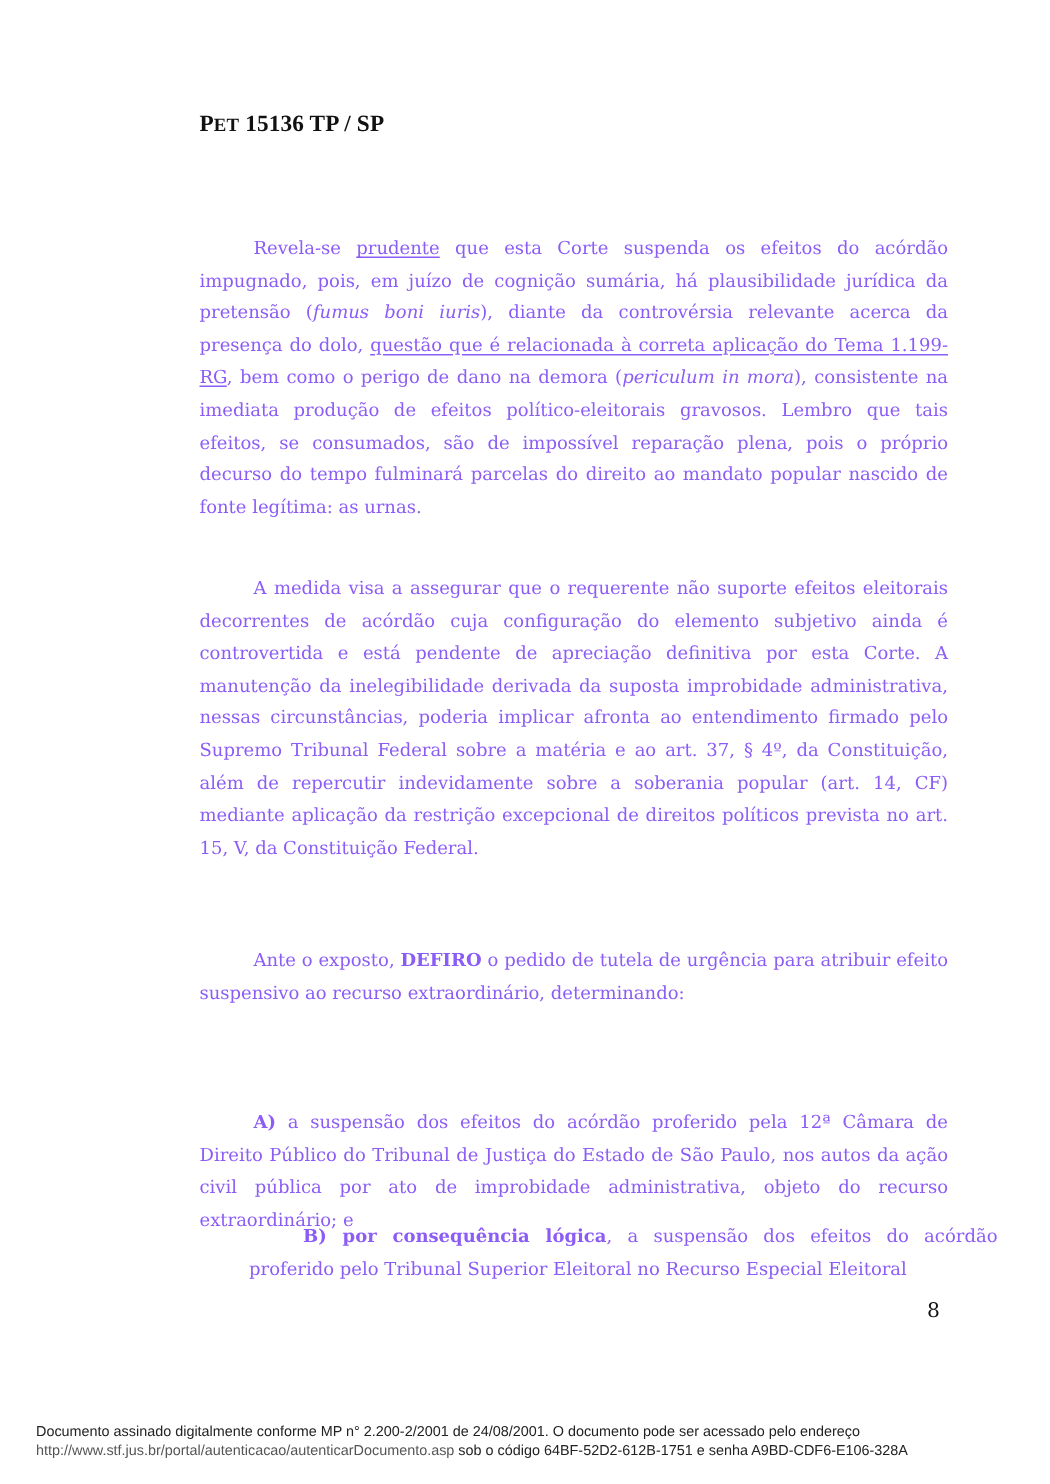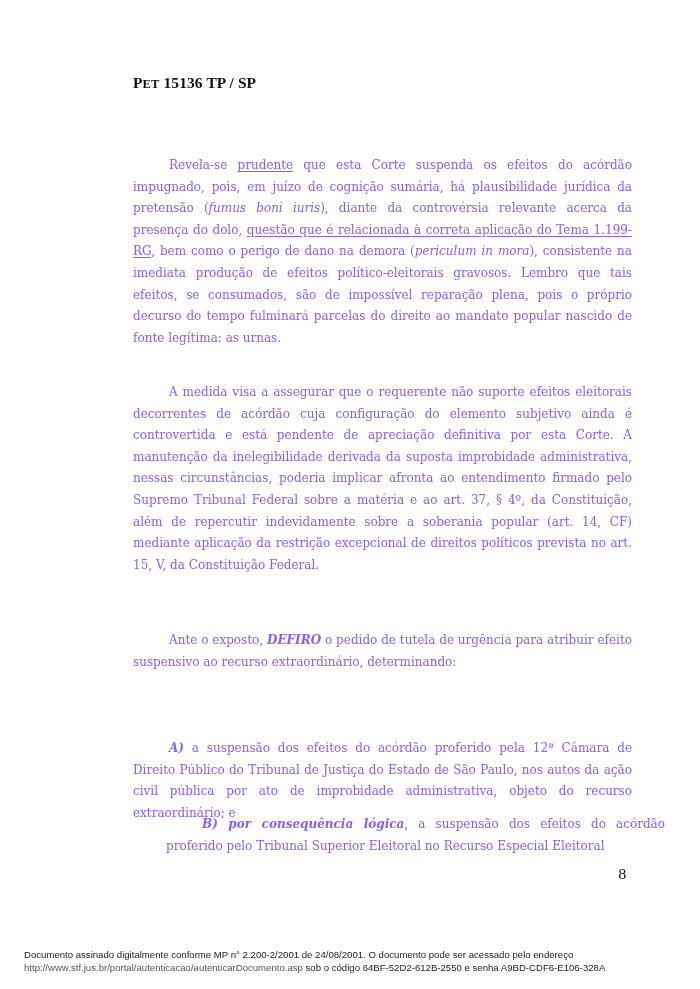--- a/index.html
+++ b/index.html
@@ -14,21 +14,21 @@
   .header .sc { font-size: 12.5px; }
   .body-text {
     position: absolute; left: 133px; width: 499px;
     font-family: "DejaVu Serif", "Liberation Serif", serif;
     font-size: 12px; line-height: 21.6px; color: #8b5cf6;
     text-align: justify;
   }
   .para { margin: 0; text-indent: 36px; }
   .u { text-decoration: underline; text-underline-offset: 2px; }
   .i { font-style: italic; }
-  .b { font-weight: bold; font-style: italic; }
+  .b { font-weight: bold; }
   .p1 { top: 155px; }
   .p2 { top: 382px; }
   .p3 { top: 630px; }
   .p4 { top: 738px; }
   .p5 { top: 814px; margin-left: 33px; }
   .pagenum {
     position: absolute; left: 618px; top: 866px;
     font-family: "DejaVu Serif", "Liberation Serif", serif;
     font-size: 13.5px; color: #111;
   }
@@ -67,16 +67,16 @@
   </div>
 
   <div class="body-text p5">
     <p class="para"><span class="b">B) por consequência lógica</span><span>, a suspensão dos efeitos do acórdão proferido pelo Tribunal Superior Eleitoral no Recurso Especial Eleitoral</span></p>
   </div>
 
   <div class="pagenum">8</div>
 
   <div class="footer">
     <div>Documento assinado digitalmente conforme MP n° 2.200-2/2001 de 24/08/2001. O documento pode ser acessado pelo endereço</div>
-    <div><span class="url">http://www.stf.jus.br/portal/autenticacao/autenticarDocumento.asp</span><span> sob o código 64BF-52D2-612B-2550 e senha A9BD-CDF6-E106-328A</span></div>
+    <div><span class="url">http://www.stf.jus.br/portal/autenticacao/autenticarDocumento.asp</span><span> sob o código 64BF-52D2-612B-1751 e senha A9BD-CDF6-E106-328A</span></div>
   </div>
 
 </div>
 
 </body></html>

